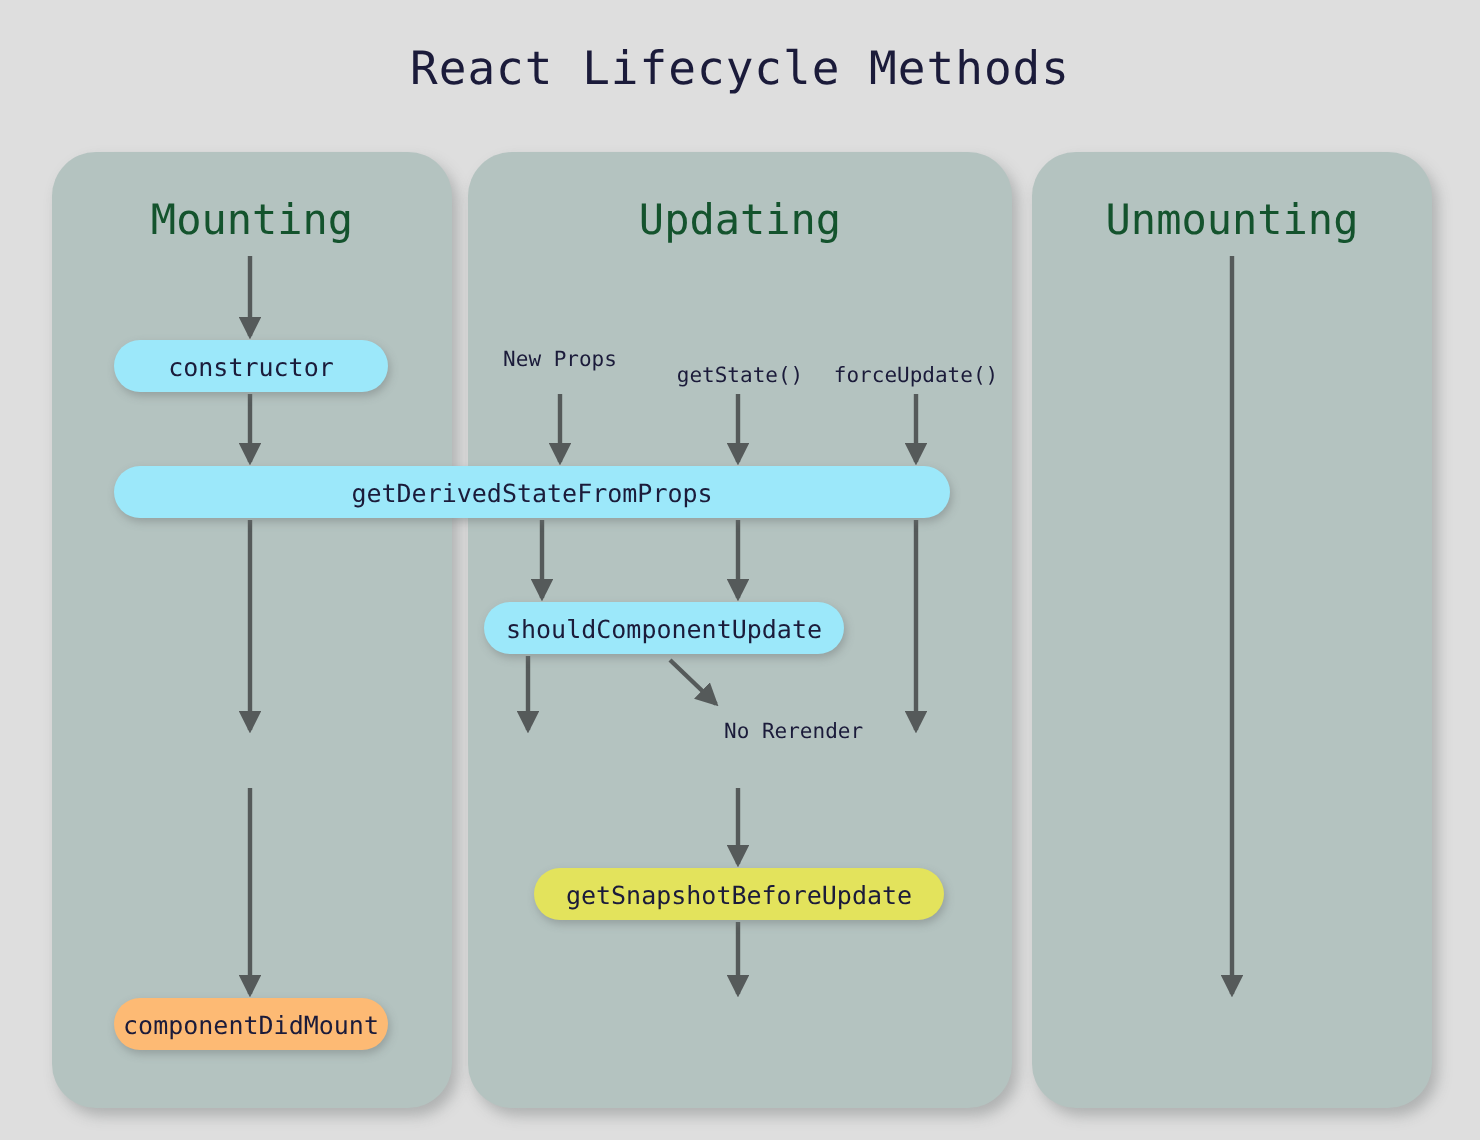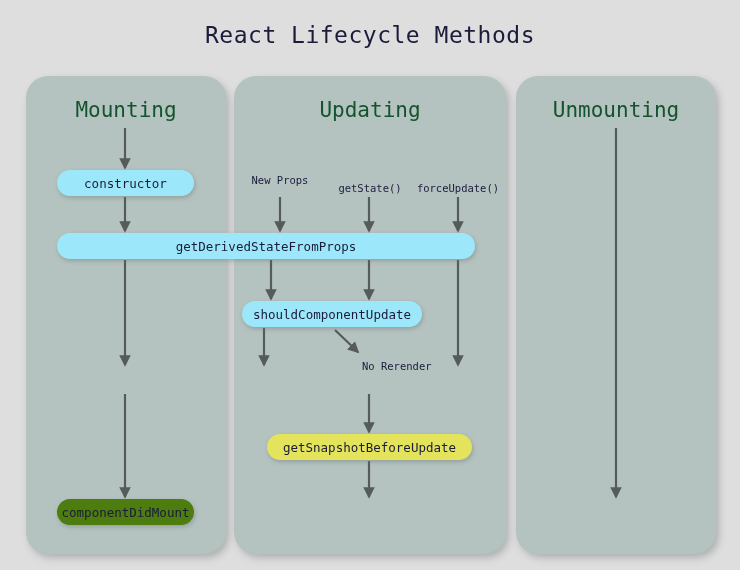--- a/index.html
+++ b/index.html
@@ -56,21 +56,21 @@
     display: flex;
     align-items: center;
     justify-content: center;
     font-size: 12.5px;
     color: #1b1b3a;
     box-shadow: 1px 2px 4px rgba(110,118,118,0.45);
     white-space: nowrap;
   }
   .node.cyan   { background: #9ce8fa; }
   .node.yellow { background: #e3e35c; }
-  .node.green  { background: #4d7c0f; }
+  .node.green  { background: #fdba74; }
 
   #n-constructor            { left: 57px;  top: 170px; width: 137px; height: 26px; }
   #n-gdsfp                  { left: 57px;  top: 233px; width: 418px; height: 26px; }
   #n-scu                    { left: 242px; top: 301px; width: 180px; height: 26px; }
   #n-render                 { left: 57px;  top: 367px; width: 418px; height: 26px; }
   #n-snapshot               { left: 267px; top: 434px; width: 205px; height: 26px; }
   #n-did-mount              { left: 57px;  top: 499px; width: 137px; height: 26px; }
   #n-did-update             { left: 265px; top: 499px; width: 202px; height: 26px; }
   #n-will-unmount           { left: 531px; top: 499px; width: 174px; height: 26px; }
 

